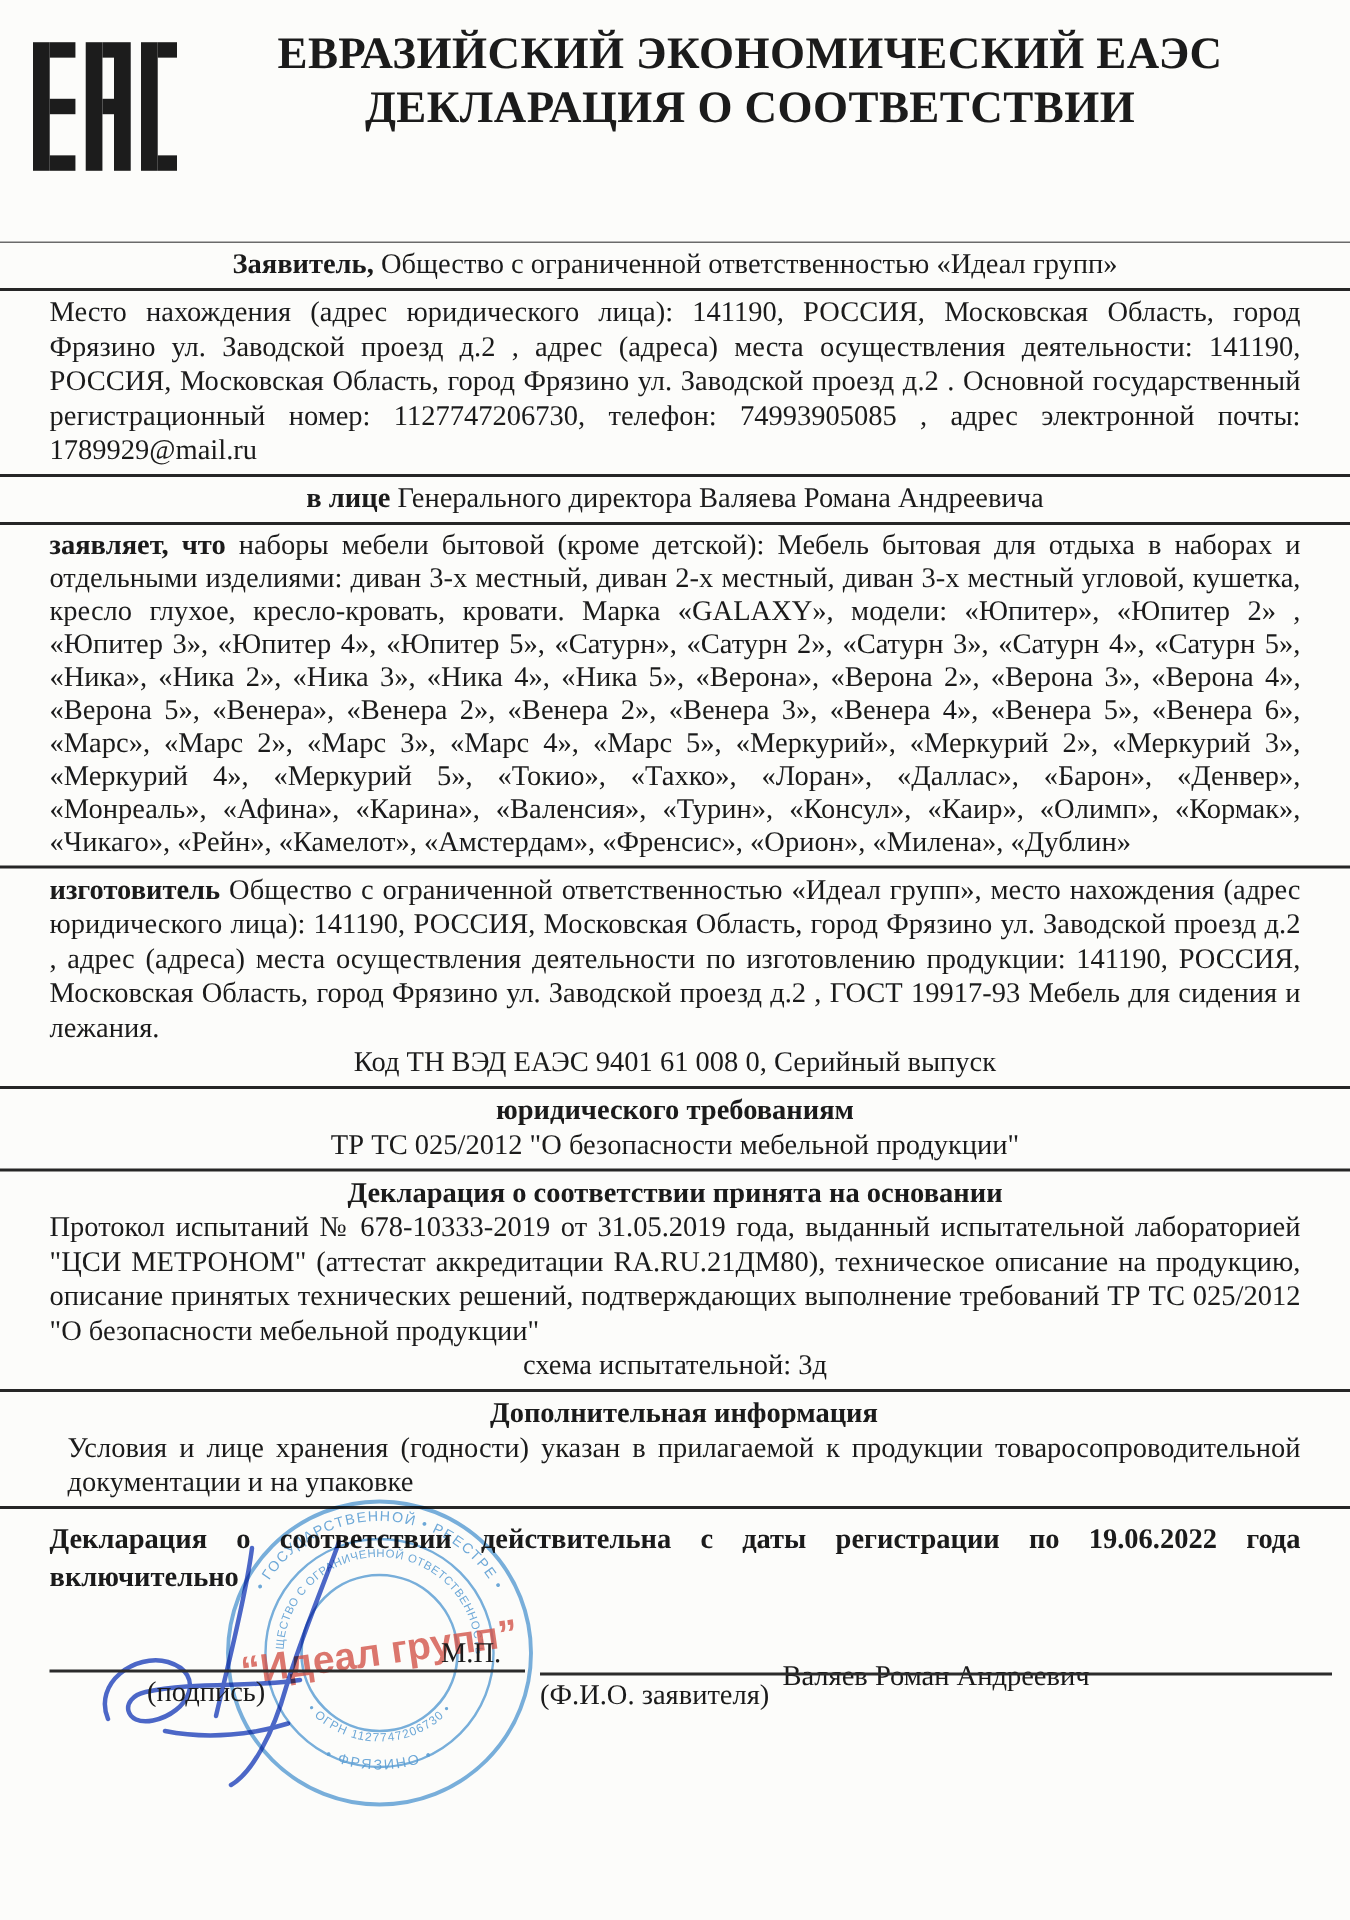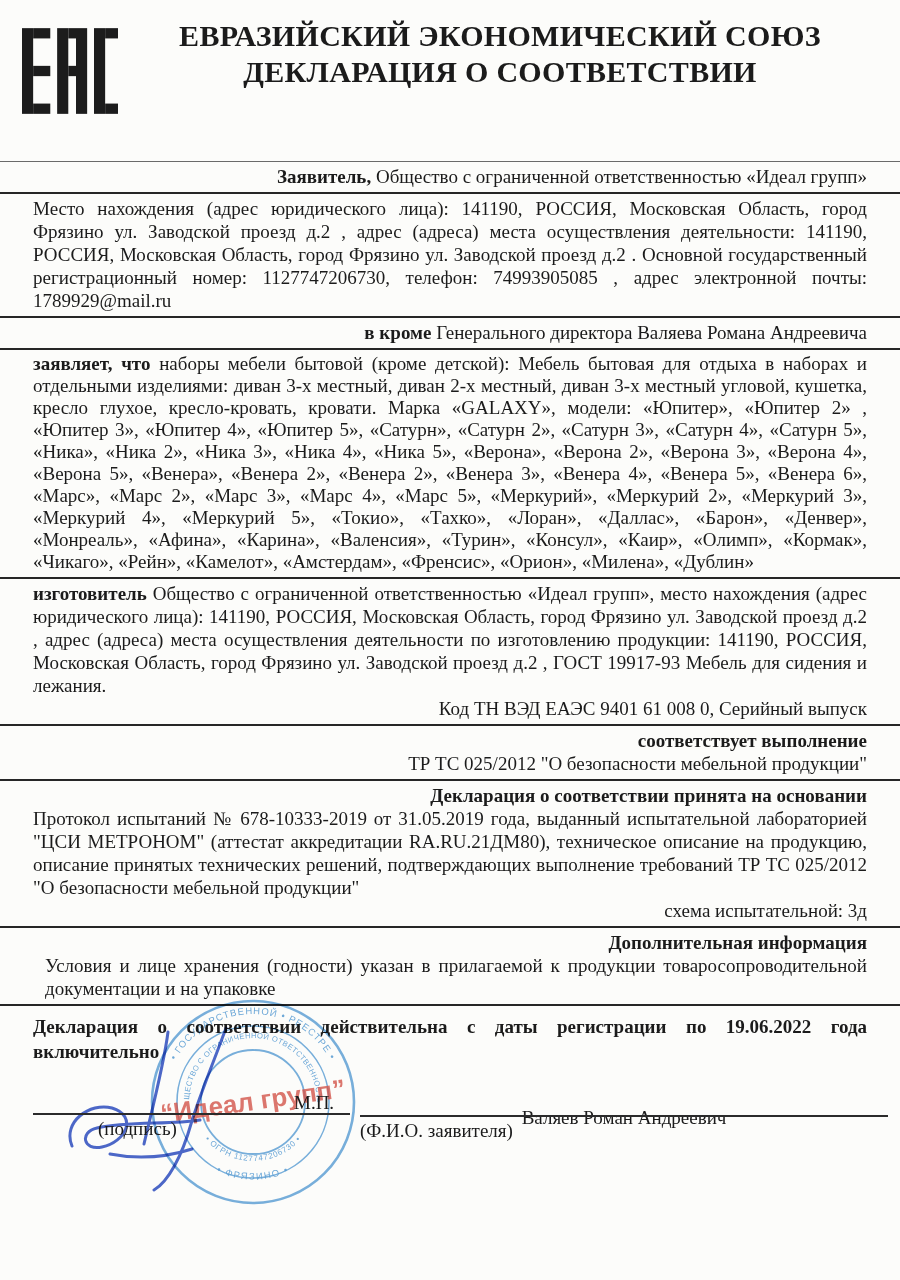--- a/index.html
+++ b/index.html
@@ -7,21 +7,21 @@
         font-family:"Liberation Serif",serif;color:#1b1b1b;overflow:hidden;}
   
   .header{position:relative;height:161px;border-bottom:1px solid #6a6a6a;}
   .eac-logo{position:absolute;left:22px;top:24px;}
   .titles{position:absolute;left:130px;right:30px;top:18px;text-align:center;
           font-weight:bold;font-size:30px;line-height:36px;letter-spacing:.3px;}
   
   .sec{padding:3px 33px 4px;border-bottom:2px solid #262626;font-size:19px;line-height:23px;}
   .sec.noline{border-bottom:none;margin-left:12px;}
   .sec p{margin:0;text-align:justify;}
-  .sec p.single{text-align:right;}
+  .sec p.single{text-align:center;}
   b.lbl{font-weight:bold;}
   .models p{line-height:22px;}
   
   .validity{border-top:2px solid #262626;padding:8px 33px 2px;
             font-weight:bold;font-size:19px;line-height:25px;text-align:justify;word-spacing:7px;}
   
   .sign-area{position:relative;height:122px;font-size:19px;}
   .sig-line-left{position:absolute;left:33px;top:47px;width:317px;border-top:2px solid #2b2b2b;}
   .podpis{position:absolute;left:98px;top:52px;}
   .mp{position:absolute;left:294px;top:26px;}
@@ -52,52 +52,52 @@
         <rect x="63" y="0" width="13" height="100"></rect>
         <rect x="54" y="0" width="9" height="12"></rect>
         <rect x="54" y="44" width="9" height="12"></rect>
 
         <rect x="84" y="0" width="13" height="100"></rect>
         <rect x="97" y="0" width="15" height="12"></rect>
         <rect x="97" y="88" width="15" height="12"></rect>
       </g>
     </svg>
     <div class="titles">
-      <div>ЕВРАЗИЙСКИЙ ЭКОНОМИЧЕСКИЙ СОЮЗ</div>
+      <div>ЕВРАЗИЙСКИЙ ЭКОНОМИЧЕСКИЙ ЕАЭС</div>
       <div>ДЕКЛАРАЦИЯ О СООТВЕТСТВИИ</div>
     </div>
   </div>
 
   <div class="sec">
     <p class="single"><b class="lbl">Заявитель,</b>
     <span>Общество с ограниченной ответственностью «Идеал групп»</span></p>
   </div>
 
   <div class="sec">
     <p>Место нахождения (адрес юридического лица): 141190, РОССИЯ, Московская Область, город Фрязино ул. Заводской проезд д.2  , адрес (адреса) места осуществления деятельности: 141190, РОССИЯ, Московская Область, город Фрязино ул. Заводской проезд д.2  . Основной государственный регистрационный номер: 1127747206730, телефон: 74993905085 , адрес электронной почты: 1789929@mail.ru</p>
   </div>
 
   <div class="sec">
-    <p class="single"><b class="lbl">в кроме</b>
+    <p class="single"><b class="lbl">в лице</b>
     <span>Генерального директора Валяева Романа Андреевича</span></p>
   </div>
 
   <div class="sec models">
     <p><b class="lbl">заявляет, что</b>
     <span>наборы мебели бытовой (кроме детской): Мебель бытовая для отдыха в наборах и отдельными изделиями: диван 3-х местный, диван 2-х местный, диван 3-х местный угловой, кушетка, кресло глухое, кресло-кровать, кровати. Марка «GALAXY», модели: «Юпитер», «Юпитер 2» , «Юпитер 3», «Юпитер 4», «Юпитер 5», «Сатурн», «Сатурн 2», «Сатурн 3», «Сатурн 4», «Сатурн 5», «Ника», «Ника 2», «Ника 3», «Ника 4», «Ника 5», «Верона», «Верона 2», «Верона 3», «Верона 4», «Верона 5», «Венера», «Венера 2», «Венера 2», «Венера 3», «Венера 4», «Венера 5», «Венера 6», «Марс», «Марс 2», «Марс 3», «Марс 4», «Марс 5», «Меркурий», «Меркурий 2», «Меркурий 3», «Меркурий 4», «Меркурий 5», «Токио», «Тахко», «Лоран», «Даллас», «Барон», «Денвер», «Монреаль», «Афина», «Карина», «Валенсия», «Турин», «Консул», «Каир», «Олимп», «Кормак», «Чикаго», «Рейн», «Камелот», «Амстердам», «Френсис», «Орион», «Милена», «Дублин»</span></p>
   </div>
 
   <div class="sec">
     <p><b class="lbl">изготовитель</b>
     <span>Общество с ограниченной ответственностью «Идеал групп», место нахождения (адрес юридического лица): 141190, РОССИЯ, Московская Область, город Фрязино ул. Заводской проезд д.2 , адрес (адреса) места осуществления деятельности по изготовлению продукции: 141190, РОССИЯ, Московская Область, город Фрязино ул. Заводской проезд д.2  , ГОСТ 19917-93 Мебель для сидения и лежания.</span></p>
     <p class="single">Код ТН ВЭД ЕАЭС 9401 61 008 0, Серийный выпуск</p>
   </div>
 
   <div class="sec">
-    <p class="single"><b class="lbl">соответствует выполнение</b></p>
+    <p class="single"><b class="lbl">юридического требованиям</b></p>
     <p class="single">ТР ТС 025/2012 "О безопасности мебельной продукции"</p>
   </div>
 
   <div class="sec">
     <p class="single"><b class="lbl">Декларация о соответствии принята на основании</b></p>
     <p>Протокол испытаний № 678-10333-2019 от 31.05.2019 года, выданный испытательной лабораторией "ЦСИ МЕТРОНОМ" (аттестат аккредитации RA.RU.21ДМ80), техническое описание на продукцию, описание принятых технических решений, подтверждающих выполнение требований ТР ТС 025/2012 "О безопасности мебельной продукции"</p>
     <p class="single">схема испытательной: 3д</p>
   </div>
 
   <div class="sec noline">

